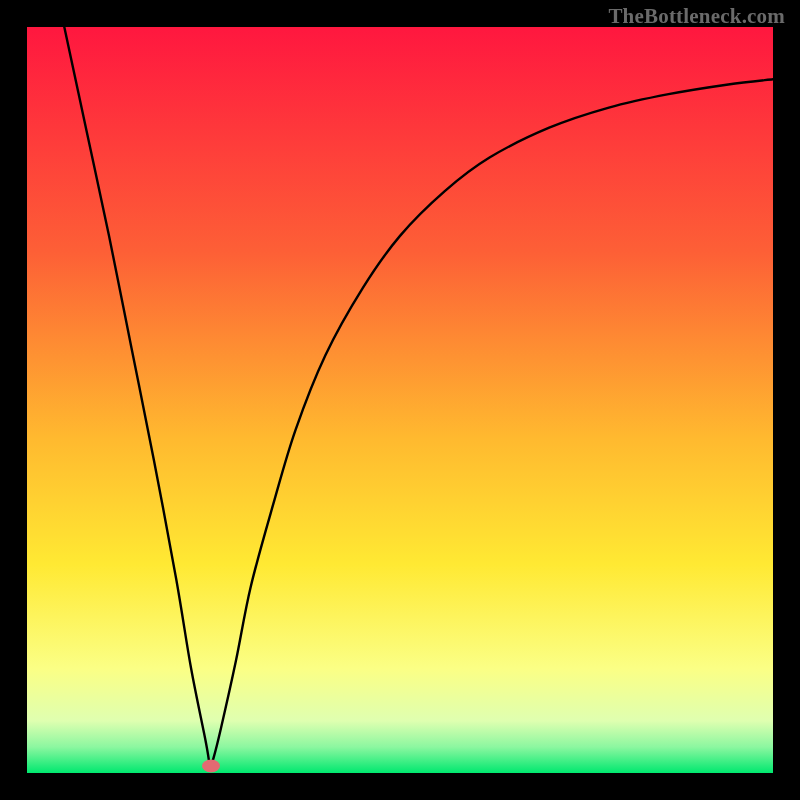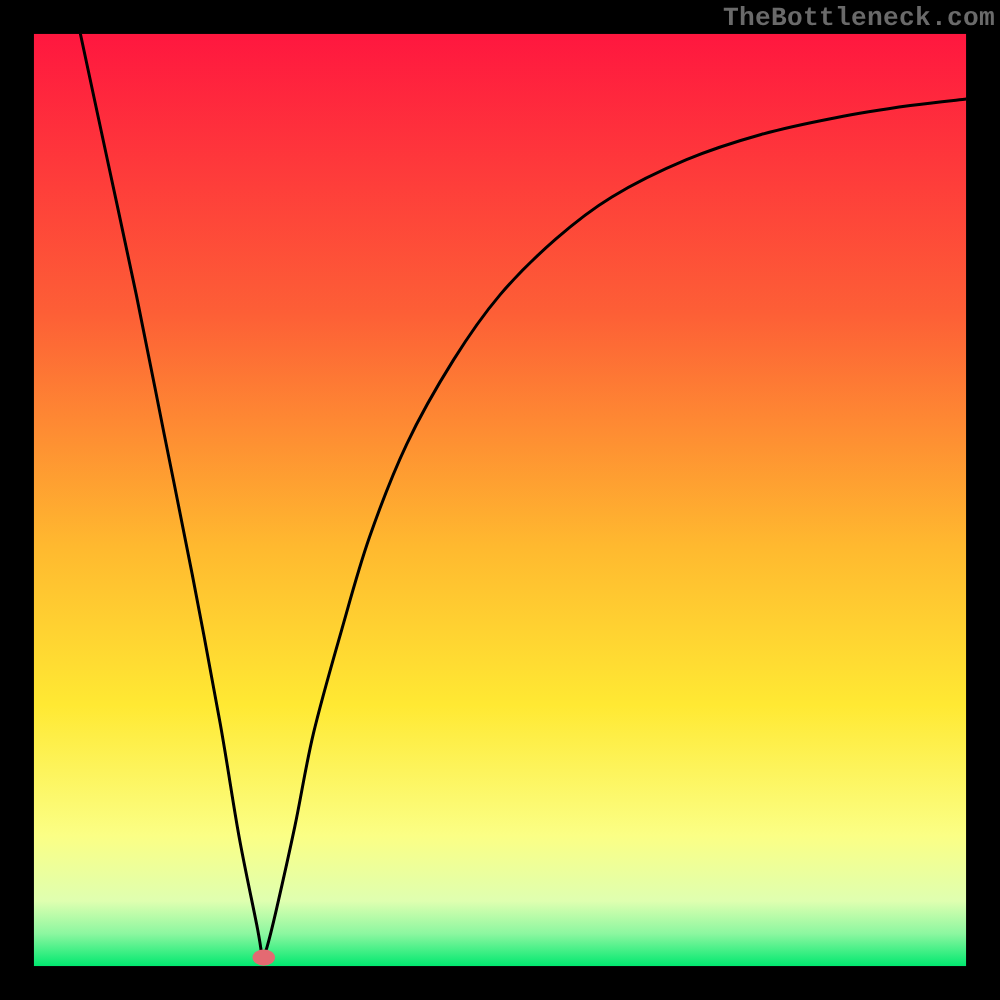--- a/index.html
+++ b/index.html
@@ -22,26 +22,26 @@
   .plot {
     position: absolute;
     left: 0;
     top: 0;
     width: 746px;
     height: 746px;
   }
   .watermark {
     position: absolute;
     top: 4px;
-    right: 4px;
+    right: 15px;
     font-size: 21px;
     font-weight: 600;
     color: #6a6a6a;
     letter-spacing: 0.2px;
-    font-family: Liberation Mono, monospace;
+    font-family: Liberation Serif, serif;
     margin-left: 44px;
   }
   .marker {
     position: absolute;
     width: 18px;
     height: 13px;
     border-radius: 50%;
     background: #e46a72;
     transform: translate(-50%, -50%);
   }

